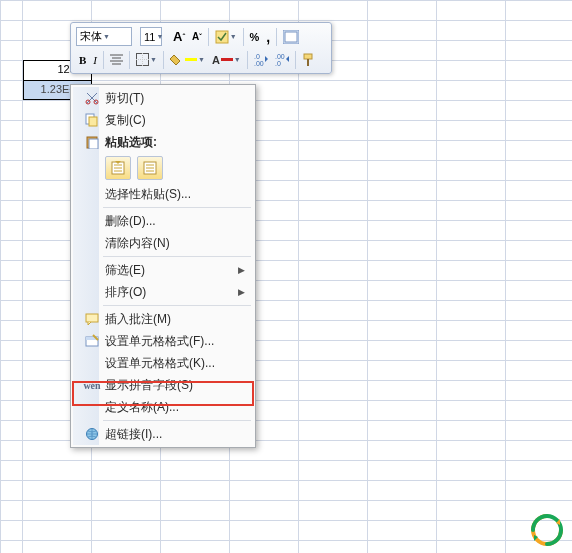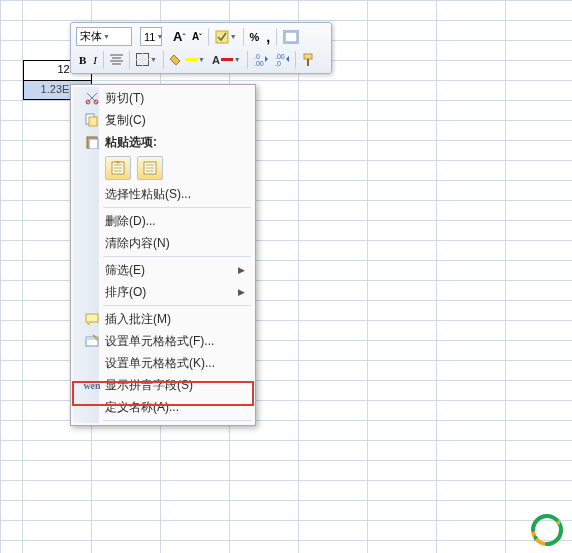--- a/index.html
+++ b/index.html
@@ -596,20 +596,29 @@
     <span>设置单元格格式(K)...</span>
   </div>
   <div class="ctx-item">
     <span class="ctx-icon" style="font-family:SimSun;font-size:10px;color:#5a6a85;font-weight:bold">wén<br></span>
     <span>显示拼音字段(S)</span>
   </div>
   <div class="ctx-item">
     <span>定义名称(A)...</span>
   </div>
   <div class="ctx-sep"></div>
+  <div class="ctx-item">
+    <span class="ctx-icon">
+      <svg width="14" height="14">
+          <circle cx="7" cy="7" r="5.5" fill="#8fc6e8" stroke="#3a7db5"></circle>
+          <path d="M2 7h10M7 2v10M3 4q4 2 8 0M3 10q4 -2 8 0" stroke="#3a7db5" fill="none" stroke-width="0.6"></path>
+        </svg>
+    </span>
+    <span>超链接(I)...</span>
+  </div>
 </div>
 
 <div class="highlight-box"></div>
 
 <div class="logo">
   <div class="logo-mark">
     <svg width="34" height="34" viewBox="0 0 34 34">
       <path d="M17 3 A14 14 0 1 0 31 17" fill="none" stroke="#f5a623" stroke-width="4" stroke-linecap="round"></path>
       <path d="M17 31 A14 14 0 1 0 3 17" fill="none" stroke="#19a857" stroke-width="4" stroke-linecap="round"></path>
       <path d="M26 10 L30 6 L30 12 Z" fill="#f5a623"></path>

